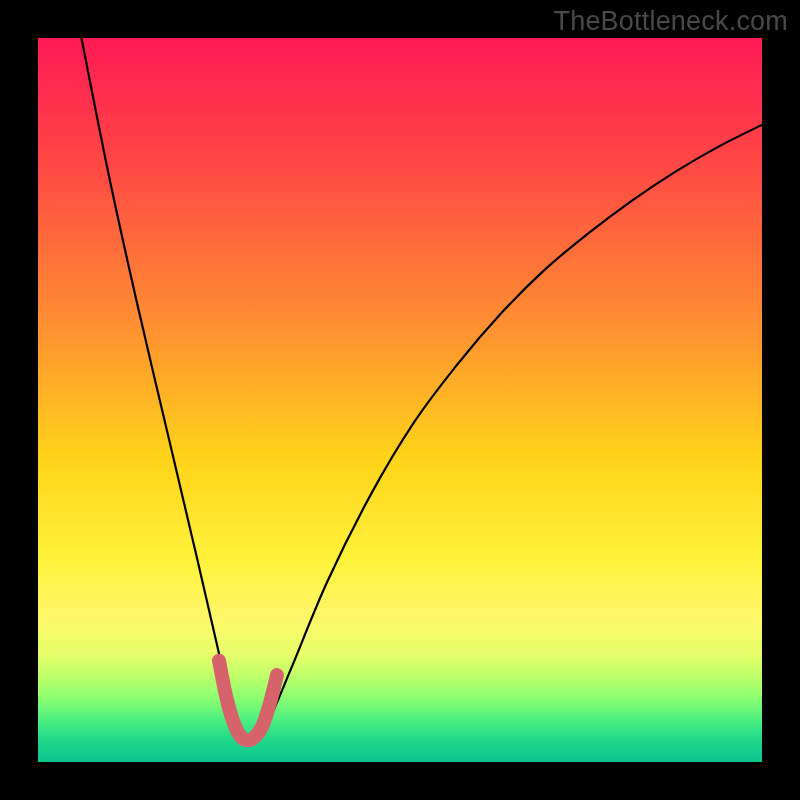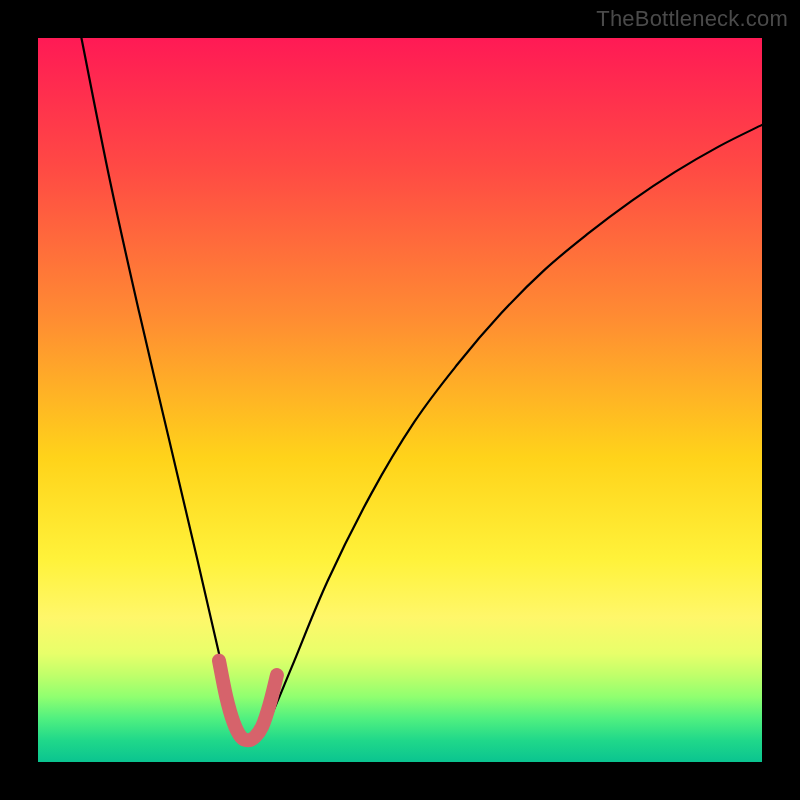--- a/index.html
+++ b/index.html
@@ -37,21 +37,21 @@
       #90ff70 91%,
       #50f080 94%,
       #20d88a 97%,
       #0ac490 100%);
   }
   .watermark {
     position: absolute;
     top: 6px;
     right: 12px;
     color: #4a4a4a;
-    font-size: 22px;
+    font-size: 27px;
     letter-spacing: 0.2px;
     font-weight: 500;
     z-index: 5;
   }
   svg.curve {
     position: absolute;
     left: 0;
     top: 0;
     width: 724px;
     height: 724px;

